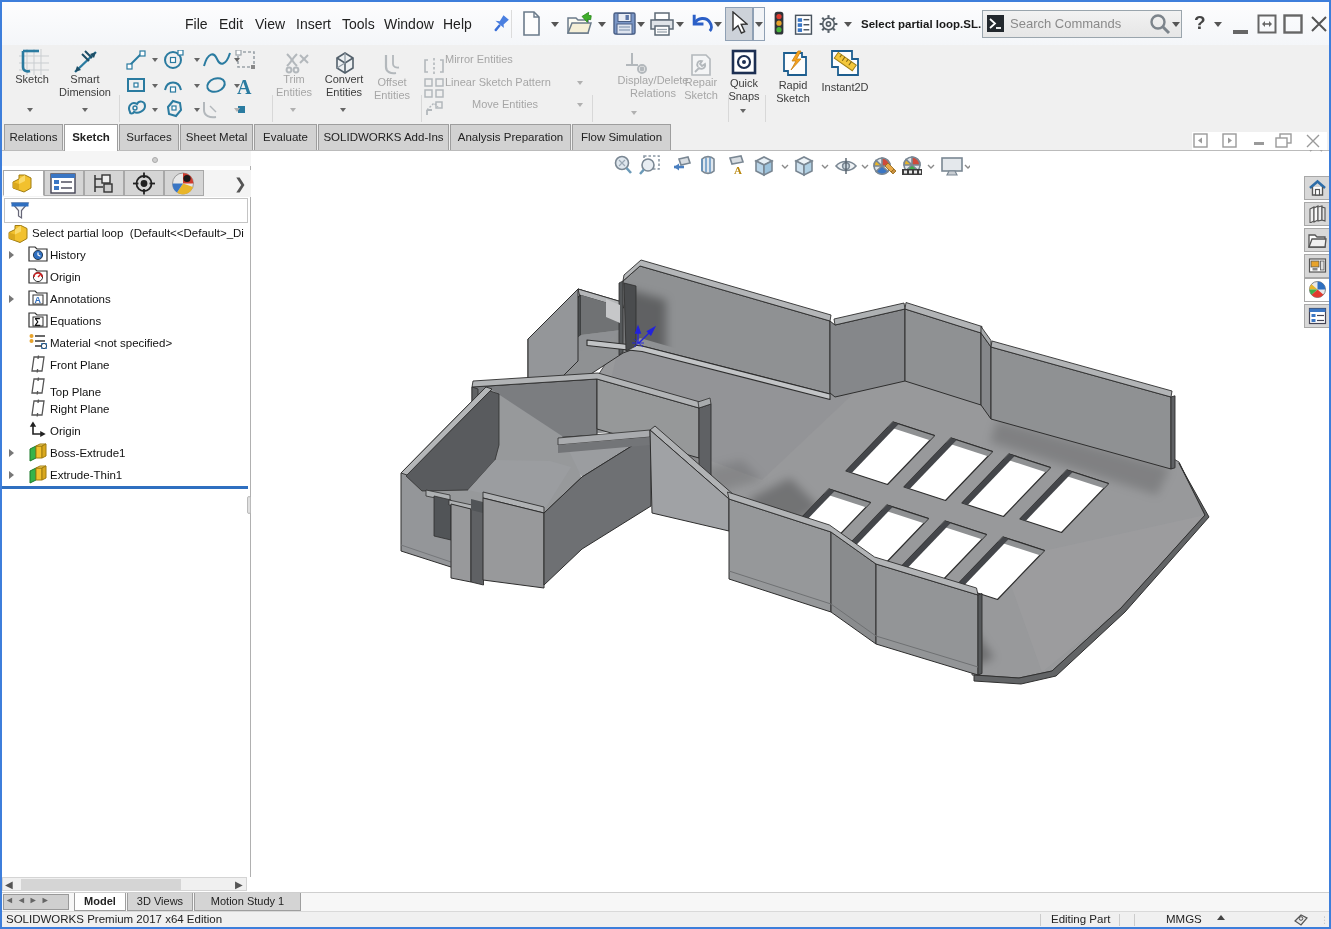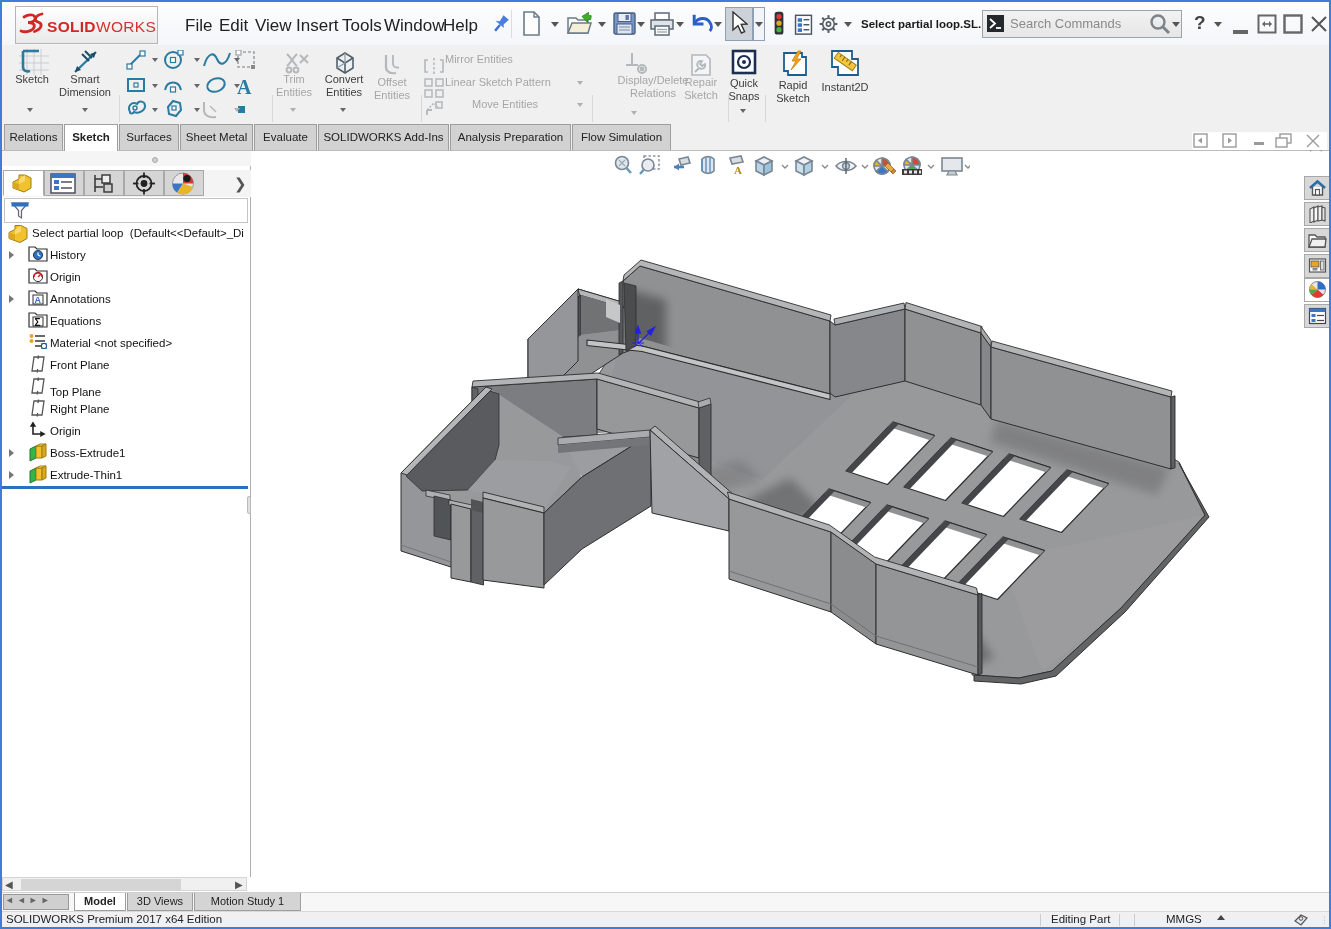--- a/index.html
+++ b/index.html
@@ -2,21 +2,21 @@
 <html><head>
 <meta charset="utf-8">
 <style>
 * { margin:0; padding:0; box-sizing:border-box; }
 html,body { width:1331px; height:929px; overflow:hidden; font-family:"Liberation Sans", sans-serif; }
 body { position:relative; background:#fff; border-left:2px solid #3d7edb; border-right:2px solid #3d7edb; }
 .abs { position:absolute; }
 
 #titlebar { position:absolute; left:0; top:0; width:1331px; height:45px; background:linear-gradient(#fdfdfe,#f4f6f9); border-top:2px solid #3d7edb; }
 #logo { position:absolute; left:13px; top:4px; width:143px; height:38px; background:linear-gradient(#ffffff,#e9e9e9); border:1px solid #b5b5b5; }
-.menu { position:absolute; top:14px; font-size:17px; color:#222; }
+.menu { position:absolute; top:14px; font-size:14px; color:#222; }
 .ticon { position:absolute; top:9px; }
 .darr { position:absolute; top:20px; width:0; height:0; border-left:4px solid transparent; border-right:4px solid transparent; border-top:5px solid #555; }
 
 #ribbon { position:absolute; left:0; top:45px; width:1331px; height:77px; background:#f0f0f0; }
 .rsep { position:absolute; top:50px; width:1px; height:66px; background:#d8d8d8; }
 .rlabel { position:absolute; font-size:11px; color:#3c3c3c; text-align:center; line-height:13px; }
 .rgray { color:#a6a6a6 !important; }
 .sarr { position:absolute; width:0; height:0; border-left:3.5px solid transparent; border-right:3.5px solid transparent; border-top:4px solid #666; }
 .sarrg { border-top-color:#b0b0b0; }
 
@@ -40,30 +40,20 @@
 #bottomline { position:absolute; left:0; top:927px; width:1331px; height:2px; background:#3d7edb; }
 
 #viewport { position:absolute; left:250px; top:151px; width:1081px; height:726px; background:#fff; }
 
 #rpane { position:absolute; left:1302px; top:176px; width:27px; height:146px; }
 .ricon { position:absolute; left:0; width:26px; height:24px; background:#d8d8d8; border:1px solid #a8a8a8; }
 </style>
 </head>
 <body>
 <div id="titlebar">
- <div id="logo">
-  <svg width="141" height="36" viewBox="0 0 141 36">
-   <g fill="none" stroke="#d02824" stroke-width="2.8" stroke-linecap="round">
-    <path d="M8 10 C 14 6 20 8 19 12 C 18.4 14.4 15 15.5 12 15.5 C 16 15.5 19 17 18.2 20 C 17.2 23.6 10 26 5 24"></path>
-    <path d="M26 7 C 19 8.5 17.5 13.5 22 15 C 27 16.6 26 22 18.5 24.5"></path>
-   </g>
-   <text x="31" y="25" font-family="Liberation Sans, sans-serif" font-size="15.5" font-weight="bold" fill="#d02824" letter-spacing="0.3">SOLID</text>
-   <text x="80" y="25" font-family="Liberation Sans, sans-serif" font-size="15.5" fill="#d0342f" letter-spacing="0.3">WORKS</text>
-  </svg>
- </div>
  <div class="menu" style="left:183px;">File</div>
  <div class="menu" style="left:217px;">Edit</div>
  <div class="menu" style="left:253px;">View</div>
  <div class="menu" style="left:294px;">Insert</div>
  <div class="menu" style="left:340px;">Tools</div>
  <div class="menu" style="left:382px;">Window</div>
  <div class="menu" style="left:441px;">Help</div>
  <svg class="ticon" style="left:487px;top:11px;" width="22" height="22" viewBox="0 0 22 22">
       <g transform="rotate(40 11 11)" fill="#3a6fd8">
         <path d="M8 2 L15 2 L14 9 L16.5 11.5 L5.5 11.5 L9 9 Z" fill="#4a7fe0"></path>

